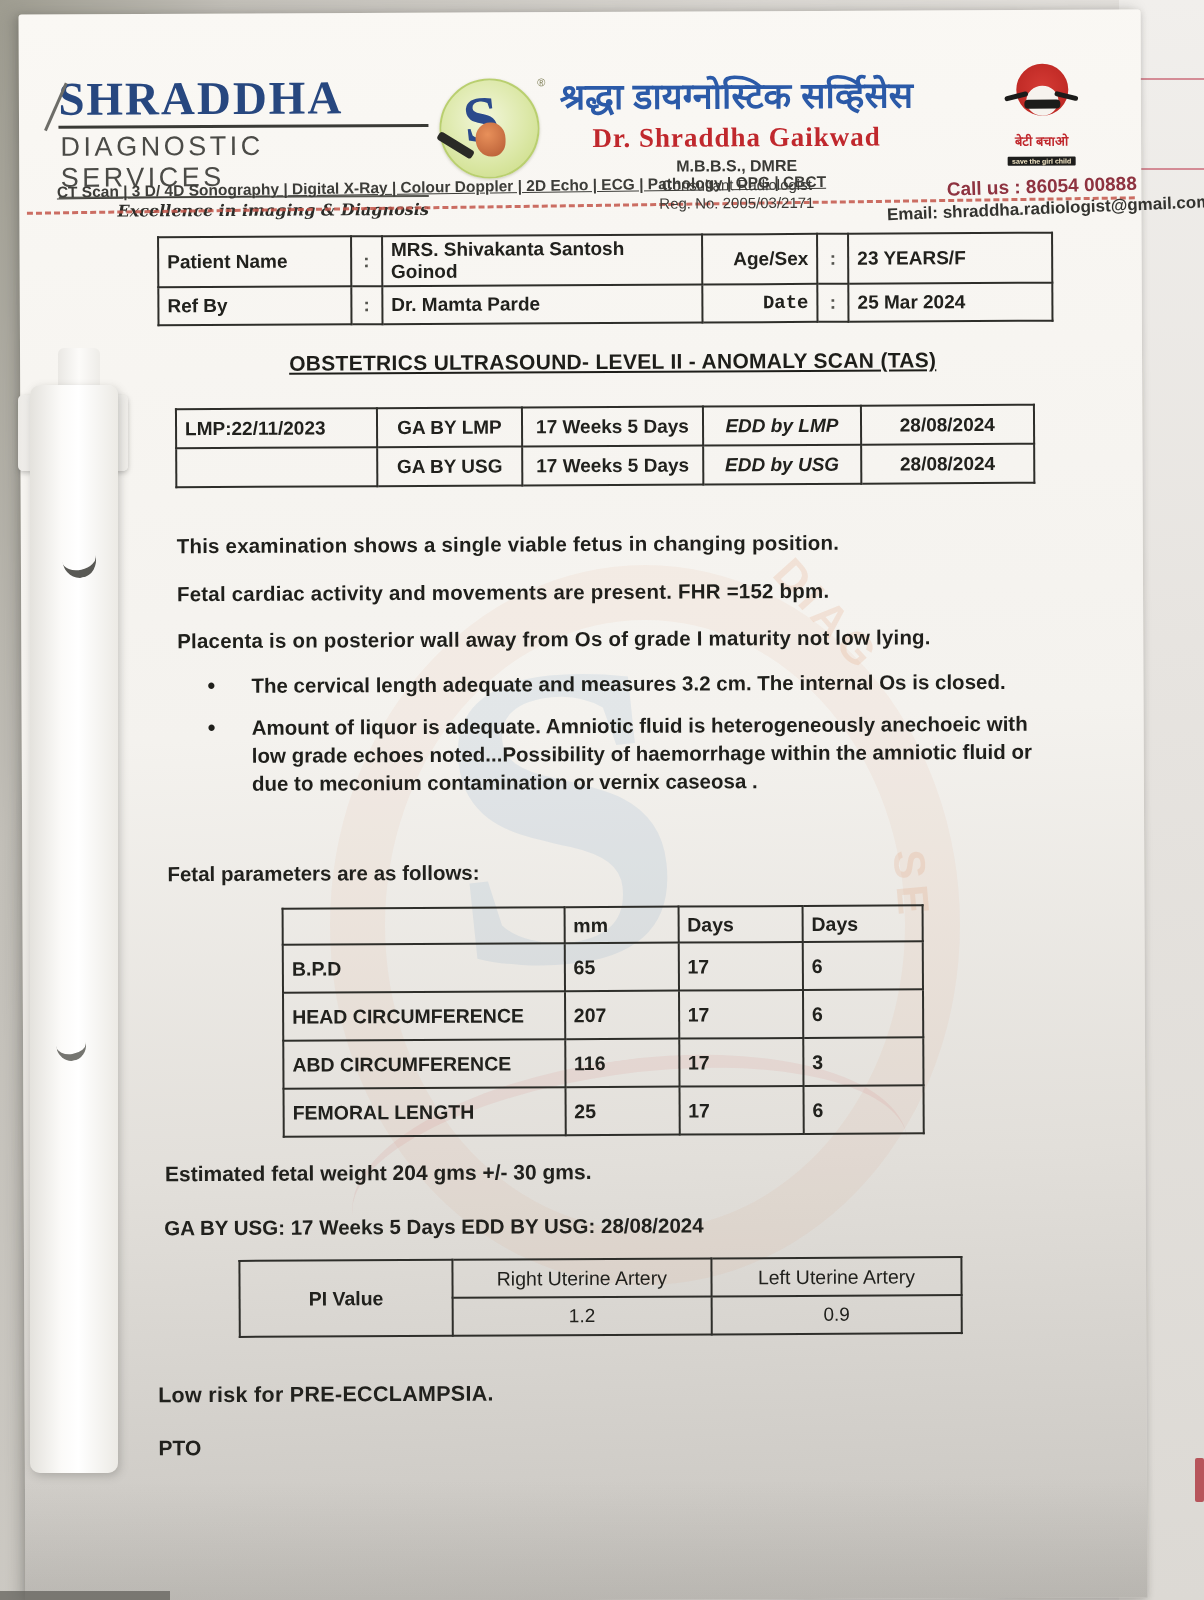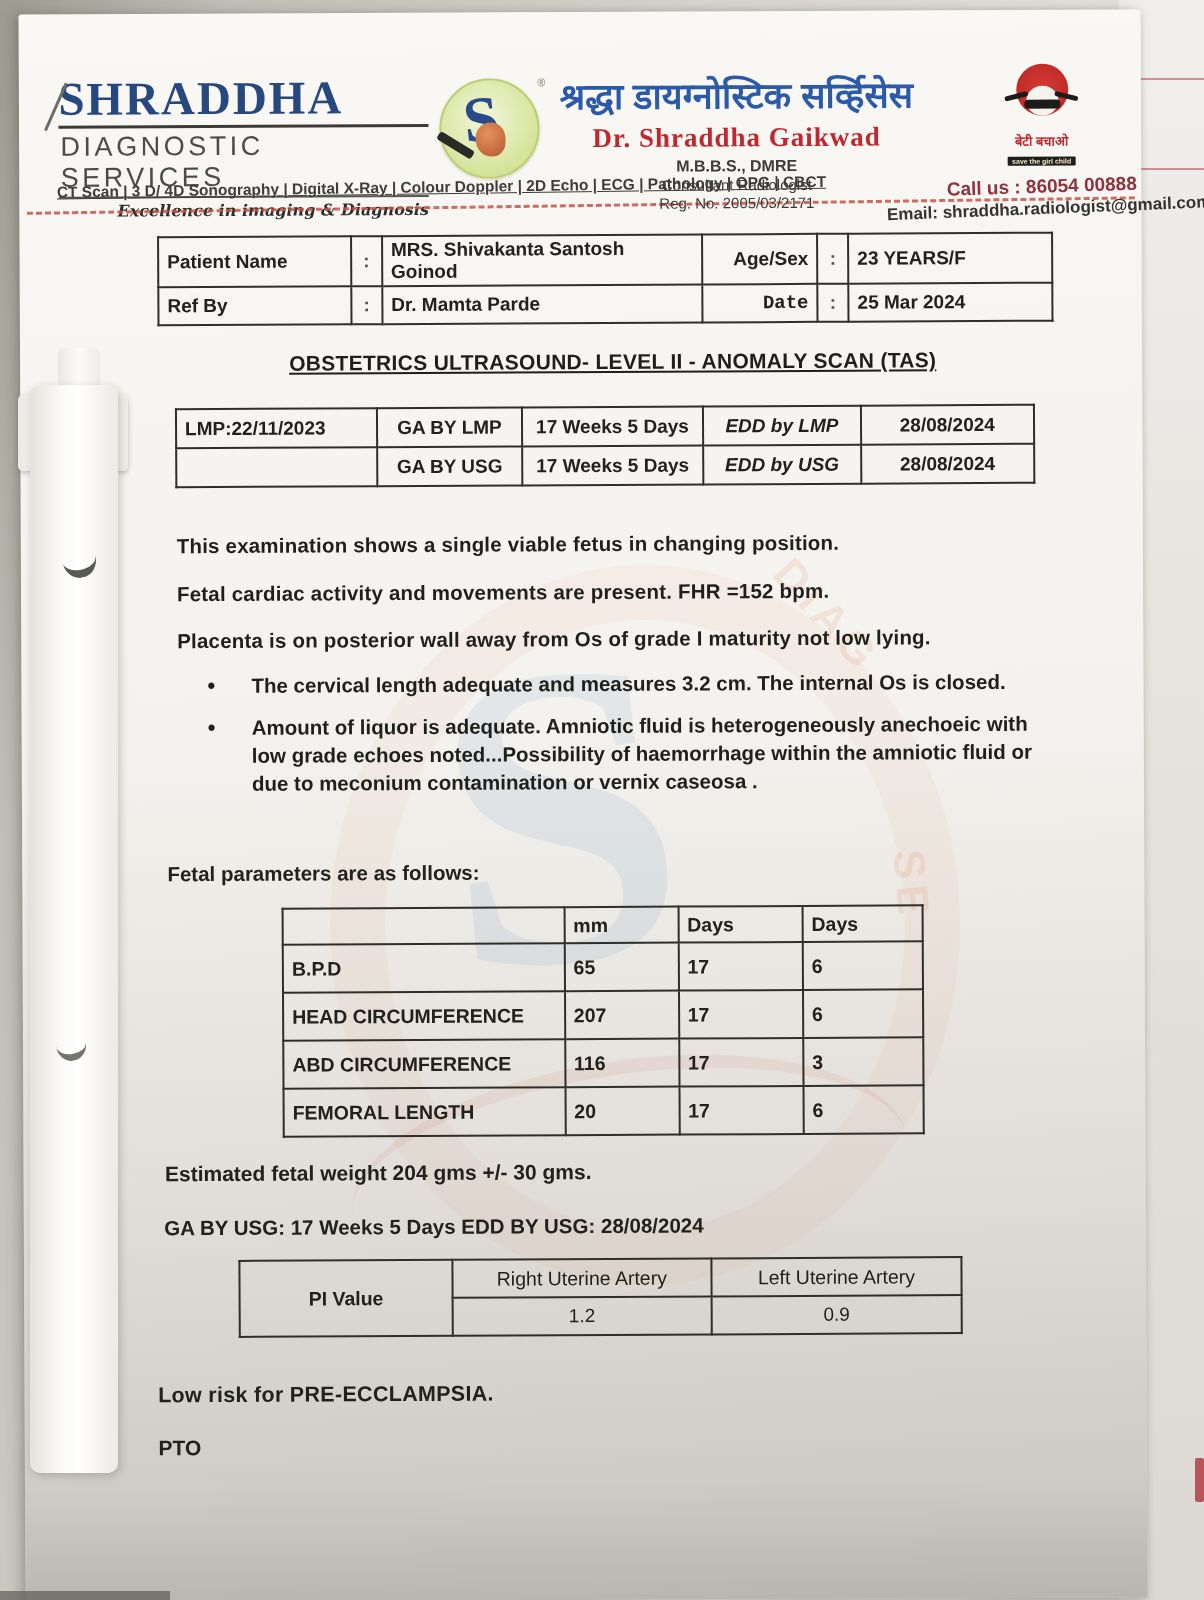--- a/index.html
+++ b/index.html
@@ -281,21 +281,21 @@
         <td class="ft-c3">6</td>
       </tr>
       <tr class="body">
         <td class="ft-c0">ABD CIRCUMFERENCE</td>
         <td class="ft-c1">116</td>
         <td class="ft-c2">17</td>
         <td class="ft-c3">3</td>
       </tr>
       <tr class="body">
         <td class="ft-c0">FEMORAL LENGTH</td>
-        <td class="ft-c1">20</td>
+        <td class="ft-c1">25</td>
         <td class="ft-c2">17</td>
         <td class="ft-c3">6</td>
       </tr>
     </tbody>
       </table>
 
     <div class="efw">Estimated fetal weight 204 gms +/- 30 gms.</div>
     <div class="ga-summary">GA BY USG: 17 Weeks 5 Days EDD BY USG: 28/08/2024</div>
 
     <table class="pi-table">

